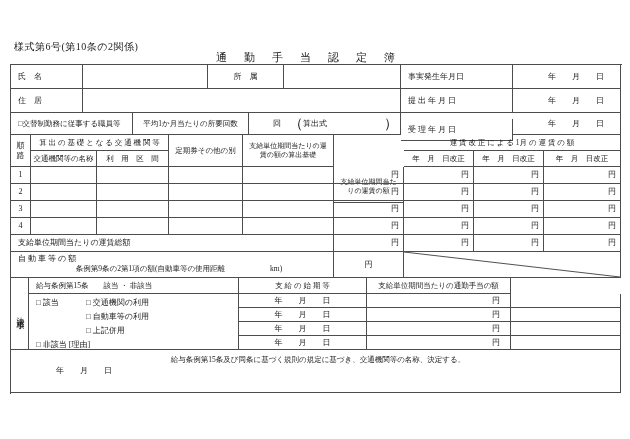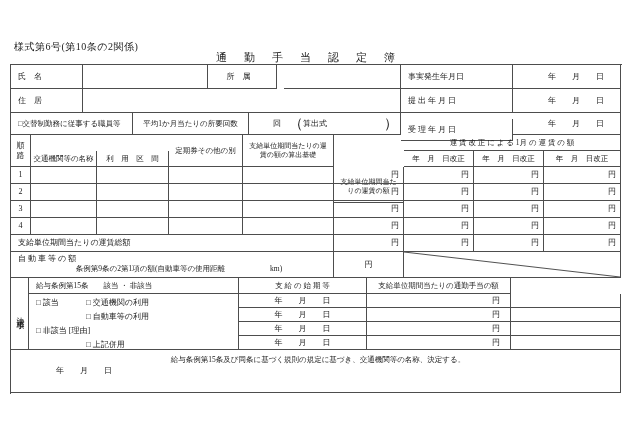--- a/index.html
+++ b/index.html
@@ -31,21 +31,21 @@
 <body>
 
 <div id="page">
   <div id="form-no">様式第6号(第10条の2関係)</div>
   <div id="form-title">通勤手当認定簿</div>
 
   <div id="form-table">
 
     <div class="cell pl" style="left:0;top:0;width:72px;height:24px;">氏　名</div>
     <div class="cell" style="left:72px;top:0;width:125px;height:24px;"></div>
-    <div class="cell c" style="left:190px;top:0;width:76px;height:24px;">所　属</div>
+    <div class="cell c" style="left:197px;top:0;width:76px;height:24px;">所　属</div>
     <div class="cell" style="left:273px;top:0;width:117px;height:24px;"></div>
     <div class="cell pl" style="left:390px;top:0;width:112px;height:24px;">事実発生年月日</div>
     <div class="cell dt" style="left:502px;top:0;width:108px;height:24px;">年　　月　　日</div>
 
     <div class="cell pl" style="left:0;top:24px;width:72px;height:24px;">住　居</div>
     <div class="cell" style="left:72px;top:24px;width:318px;height:24px;"></div>
     <div class="cell pl" style="left:390px;top:24px;width:112px;height:24px;">提 出 年 月 日</div>
     <div class="cell dt" style="left:502px;top:24px;width:108px;height:24px;">年　　月　　日</div>
 
     <div class="cell pl f75" style="left:0;top:48px;width:122px;height:22px;">□交替制勤務に従事する職員等</div>
@@ -55,20 +55,21 @@
       <span style="margin-left:8px;font-size:14px;font-weight:100;">（</span>
       <span>算出式</span>
       <span style="margin-left:auto;margin-right:2px;font-size:14px;font-weight:100;">）</span>
     </div>
     <div class="cell pl" style="left:390px;top:54px;width:112px;height:22px;">受 理 年 月 日</div>
     <div class="cell dt" style="left:502px;top:48px;width:108px;height:22px;">年　　月　　日</div>
 
     <div class="cell c routeno" style="left:0;top:70px;width:20px;height:32px;">
         <span class="wrap" style="padding:0;width:10px;word-break:break-all;">順路</span>
       </div>
+    <div class="cell c f75 nowrap" style="left:20px;top:70px;width:138px;height:16px;">算 出 の 基 礎 と な る 交 通 機 関 等</div>
     <div class="cell c f75" style="left:20px;top:86px;width:66px;height:16px;">交通機関等の名称</div>
     <div class="cell c f75" style="left:86px;top:86px;width:72px;height:16px;">利　用　区　間</div>
     <div class="cell c f75" style="left:158px;top:70px;width:74px;height:32px;">定期券その他の別</div>
     <div class="cell wrap2 f7" style="left:232px;top:70px;width:91px;height:32px;">支給単位期間当たりの運賃の額の算出基礎</div>
     <div class="cell wrap2 f7" style="left:323px;top:70px;width:70px;height:32px;margin-top:36px;">支給単位期間当たりの運賃の額</div>
     <div class="cell c f75 nowrap" style="left:393px;top:70px;width:217px;height:16px;">運 賃 改 正 に よ る 1月 の 運 賃 の 額</div>
     <div class="cell c f75" style="left:393px;top:86px;width:70px;height:16px;">年　月　日改正</div>
     <div class="cell c f75" style="left:463px;top:86px;width:70px;height:16px;">年　月　日改正</div>
     <div class="cell c f75" style="left:533px;top:86px;width:77px;height:16px;">年　月　日改正</div>
 
@@ -133,22 +134,22 @@
     <div class="cell pl f75" style="left:18px;top:213px;width:210px;height:16px;">給与条例第15条　　該当 ・ 非該当</div>
     <div class="cell c f75" style="left:228px;top:213px;width:128px;height:16px;">支 給 の 始 期 等</div>
     <div class="cell c f75" style="left:356px;top:213px;width:144px;height:16px;">支給単位期間当たりの通勤手当の額</div>
 
     <div class="cell chk stack" style="left:18px;top:229px;width:210px;height:56px;">
       <span class="ln" style="display:flex;">
         <span style="padding-left:7px;width:50px;">□ 該当</span>
         <span>□ 交通機関の利用</span>
       </span>
       <span class="ln" style="padding-left:57px;">□ 自動車等の利用</span>
+      <span class="ln" style="padding-left:57px;">□ 上記併用</span>
       <span class="ln" style="padding-left:7px;">□ 非該当 [理由]</span>
-      <span class="ln" style="padding-left:57px;">□ 上記併用</span>
     </div>
 
     <div class="cell c" style="left:228px;top:229px;width:128px;height:14px;">年　　月　　日</div>
     <div class="cell c" style="left:228px;top:243px;width:128px;height:14px;">年　　月　　日</div>
     <div class="cell c" style="left:228px;top:257px;width:128px;height:14px;">年　　月　　日</div>
     <div class="cell c" style="left:228px;top:271px;width:128px;height:14px;">年　　月　　日</div>
 
     <div class="cell r" style="left:356px;top:229px;width:144px;height:14px;padding-right:10px;">円</div>
     <div class="cell r" style="left:356px;top:243px;width:144px;height:14px;padding-right:10px;">円</div>
     <div class="cell r" style="left:356px;top:257px;width:144px;height:14px;padding-right:10px;">円</div>

